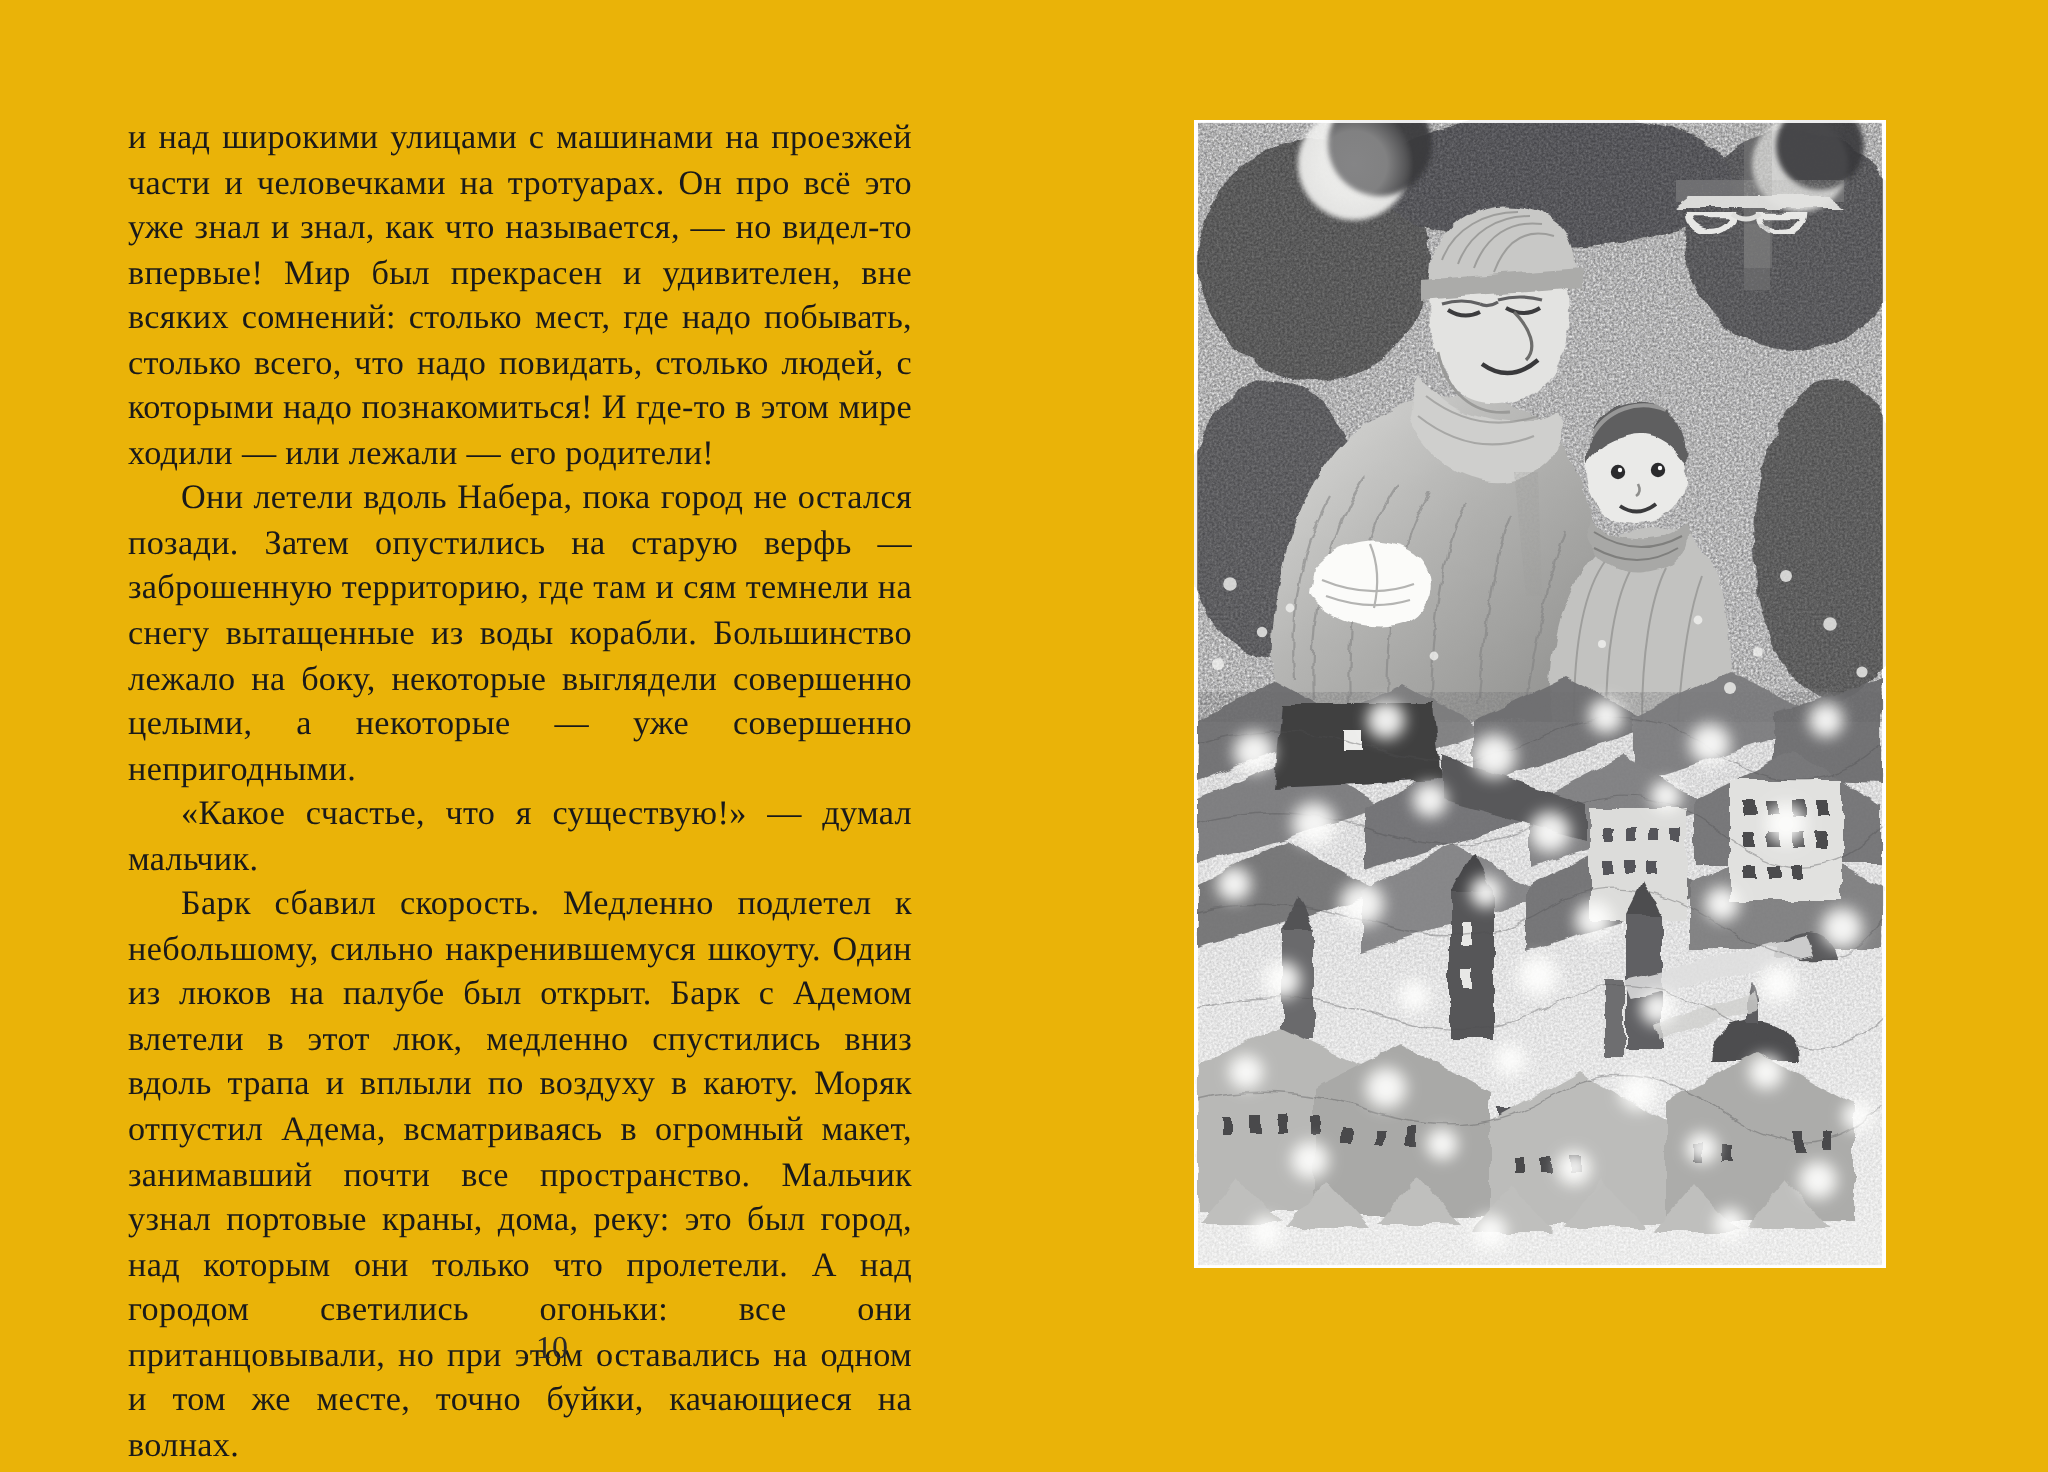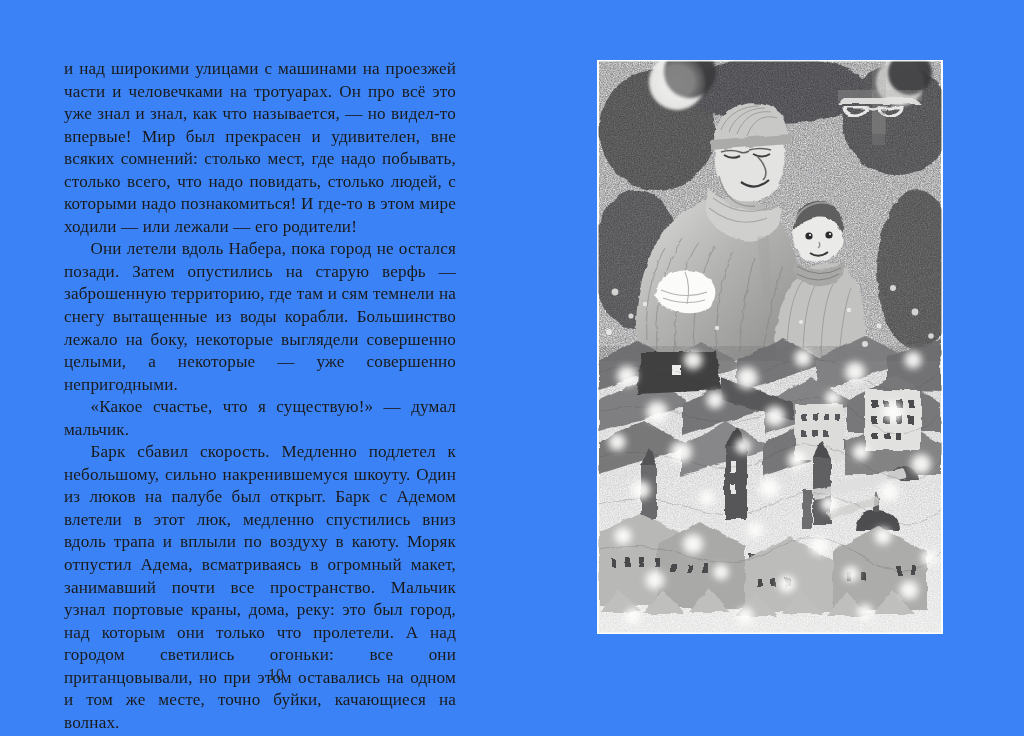--- a/index.html
+++ b/index.html
@@ -11,21 +11,21 @@
     width: 1024px;
     height: 736px;
     overflow: hidden;
     font-family: "Liberation Serif", "DejaVu Serif", serif;
   }
 
   #page {
     position: relative;
     width: 1024px;
     height: 736px;
-    background: #3b82f6;
+    background: #eab308;
   }
 
   
   #text-column {
     position: absolute;
     left: 64px;
     top: 58px;
     width: 392px;
   }
 

